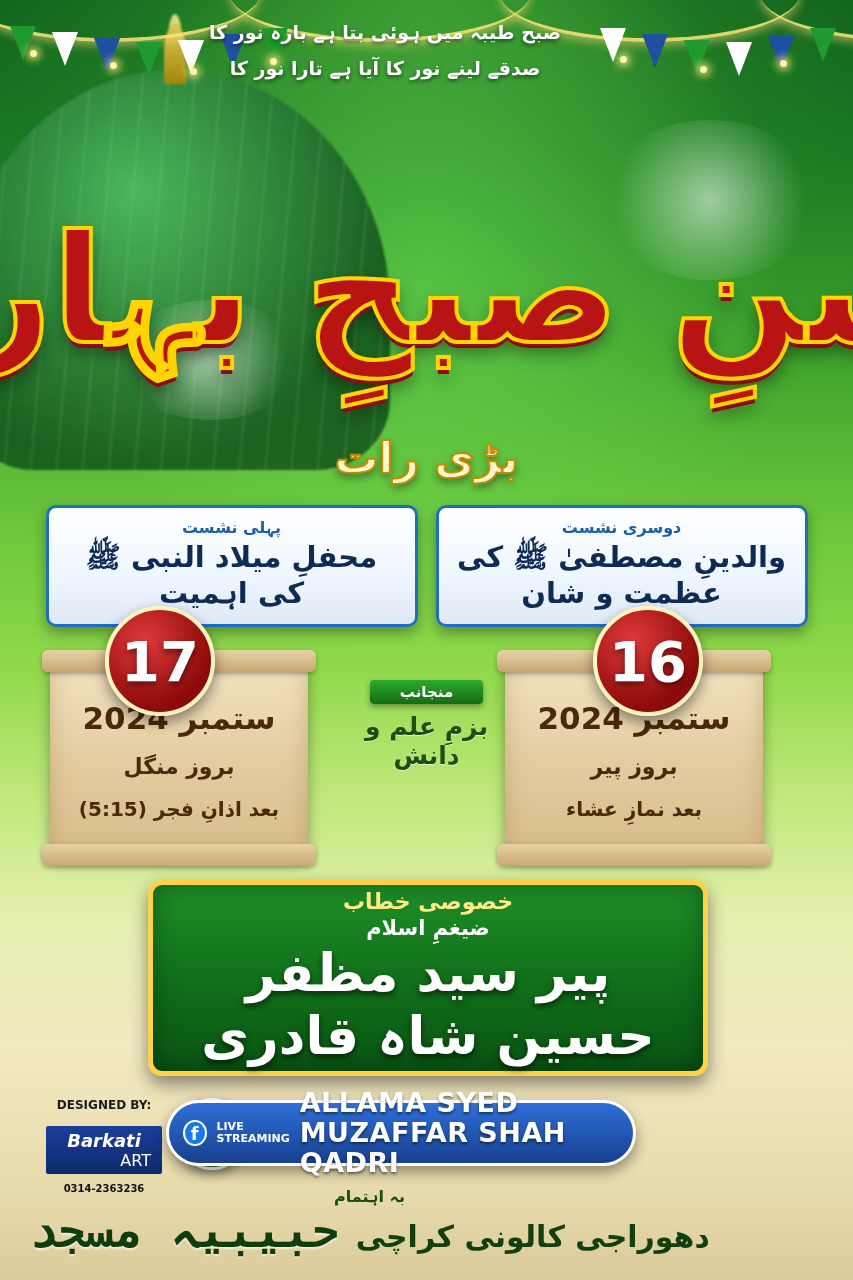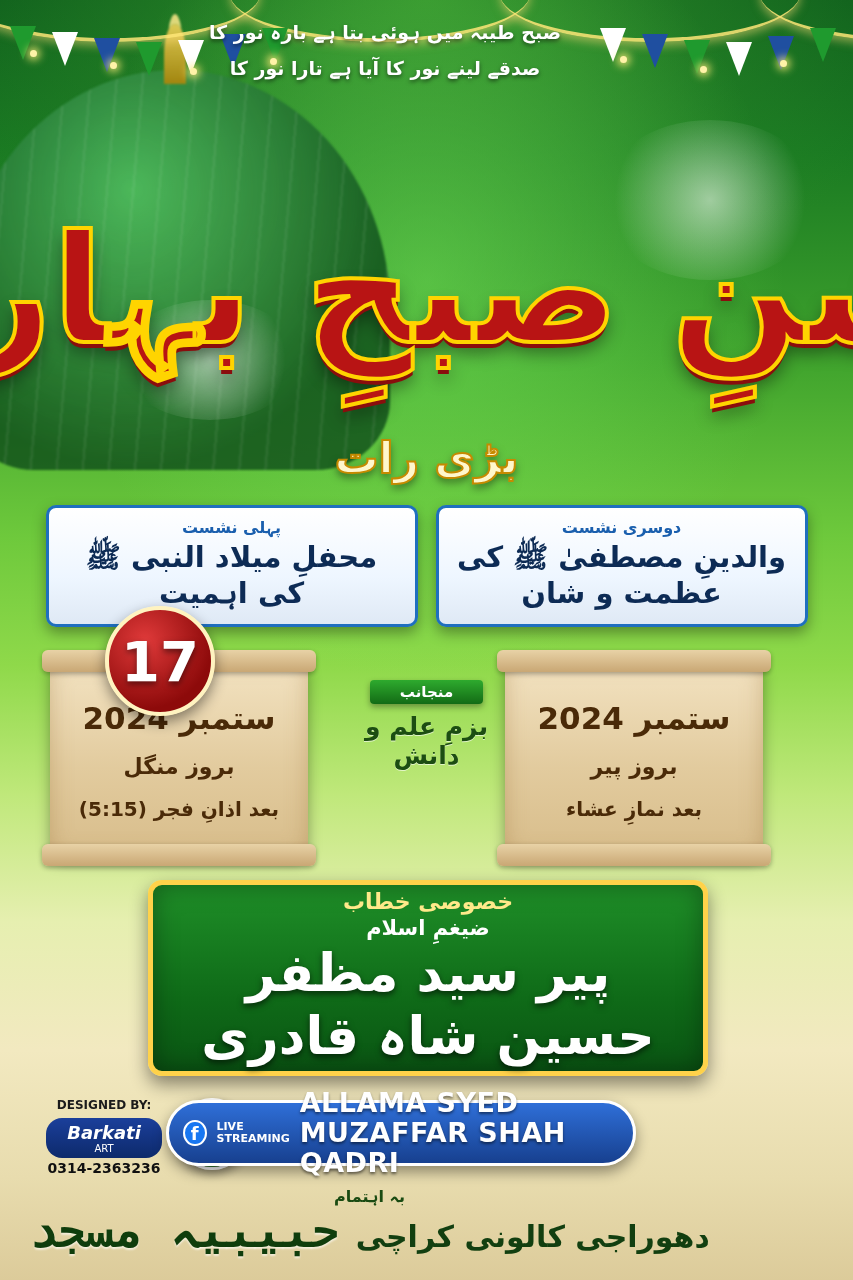--- a/index.html
+++ b/index.html
@@ -190,25 +190,25 @@
     text-shadow:0 3px 6px rgba(0,0,0,0.6);
   }
   
   #designer{
     position:absolute; left:46px; top:1098px; width:116px;
     text-align:center;
   }
   #designer .dlabel{ font-size:12px; font-weight:bold; color:#1b1b1b; }
   #designer .dbox{
     background:linear-gradient(180deg,#1b3f9b,#0d2a6b);
-    border-radius:16px; padding:4px 11px; color:#fff; margin-top:6px;
+    border-radius:2px; padding:4px 11px; color:#fff; margin-top:14px;
   }
   #designer .dname{ font-size:18px; font-style:italic; font-weight:bold; }
-  #designer .dsub{ font-size:10px; }
-  #designer .dphone{ font-size:14px; font-weight:bold; color:#111; margin-top:2px; }
+  #designer .dsub{ font-size:16px;text-align:right; }
+  #designer .dphone{ font-size:10px; font-weight:bold; color:#111; margin-top:9px; }
   
   #live-bar{
     position:absolute; left:166px; top:1100px; width:470px; height:66px;
     background:linear-gradient(180deg,#2f6fd8,#17408f);
     border:3px solid #ffffff;
     border-radius:34px;
     display:flex; align-items:center; gap:10px;
     padding-left:14px;
     box-shadow:0 6px 14px rgba(0,0,0,0.4);
   }
@@ -322,20 +322,21 @@
   </div>
 
   <div class="scrolls">
     <div class="scroll" id="scroll-right">
       <div class="scroll-body urdu">
         <div class="scroll-date">ستمبر 2024</div>
         <div class="scroll-day">بروز پیر</div>
         <div class="scroll-time">بعد نمازِ عشاء</div>
       </div>
     </div>
+    <div class="daybadge" id="badge-16">16</div>
 
     <div class="scroll" id="scroll-left">
       <div class="scroll-body urdu">
         <div class="scroll-date">ستمبر 2024</div>
         <div class="scroll-day">بروز منگل</div>
         <div class="scroll-time">بعد اذانِ فجر (5:15)</div>
       </div>
     </div>
     <div class="daybadge" id="badge-17">17</div>
 

